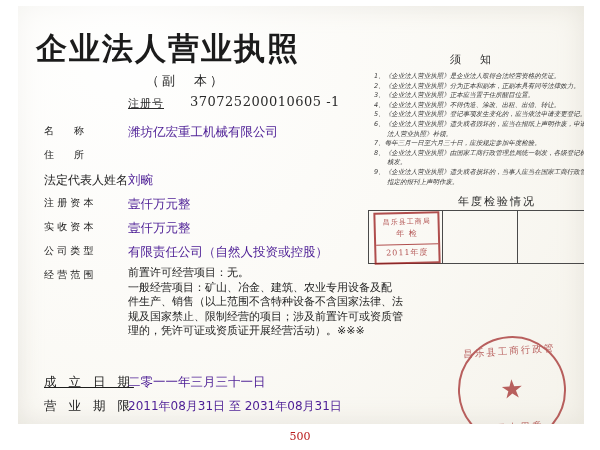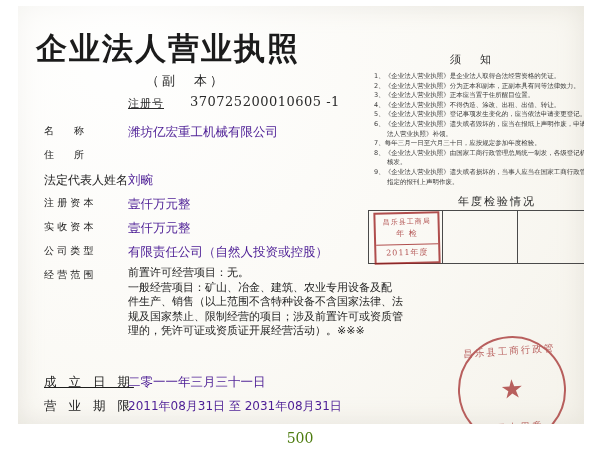--- a/index.html
+++ b/index.html
@@ -132,21 +132,21 @@
   }
   #notice-list {
     position: absolute;
     left: 356px;
     top: 66px;
     width: 218px;
     font-size: 6.5px;
     line-height: 9.6px;
     color: #3a3a3a;
   }
-  #notice-list div { white-space: pre; }
+  #notice-list div { white-space: pre; font-style: italic; }
 
   #annual-title {
     left: 420px;
     top: 188px;
     font-size: 11px;
     letter-spacing: 2px;
     color: #2b2b2b;
     margin-left: 20px;
   }
   
@@ -239,22 +239,22 @@
     font-size: 26px;
     line-height: 26px;
   }
   
   #page-number {
     position: absolute;
     left: 0;
     top: 430px;
     width: 600px;
     text-align: center;
-    font-size: 14px;
-    color: #4d7c0f;
+    font-size: 11px;
+    color: #b91c1c;
     font-family: "DejaVu Serif", serif;
   }
 </style>
 </head>
 <body>
 
 <div id="page">
   <div id="scan">
 
     <div class="txt" id="title">企业法人营业执照</div>

